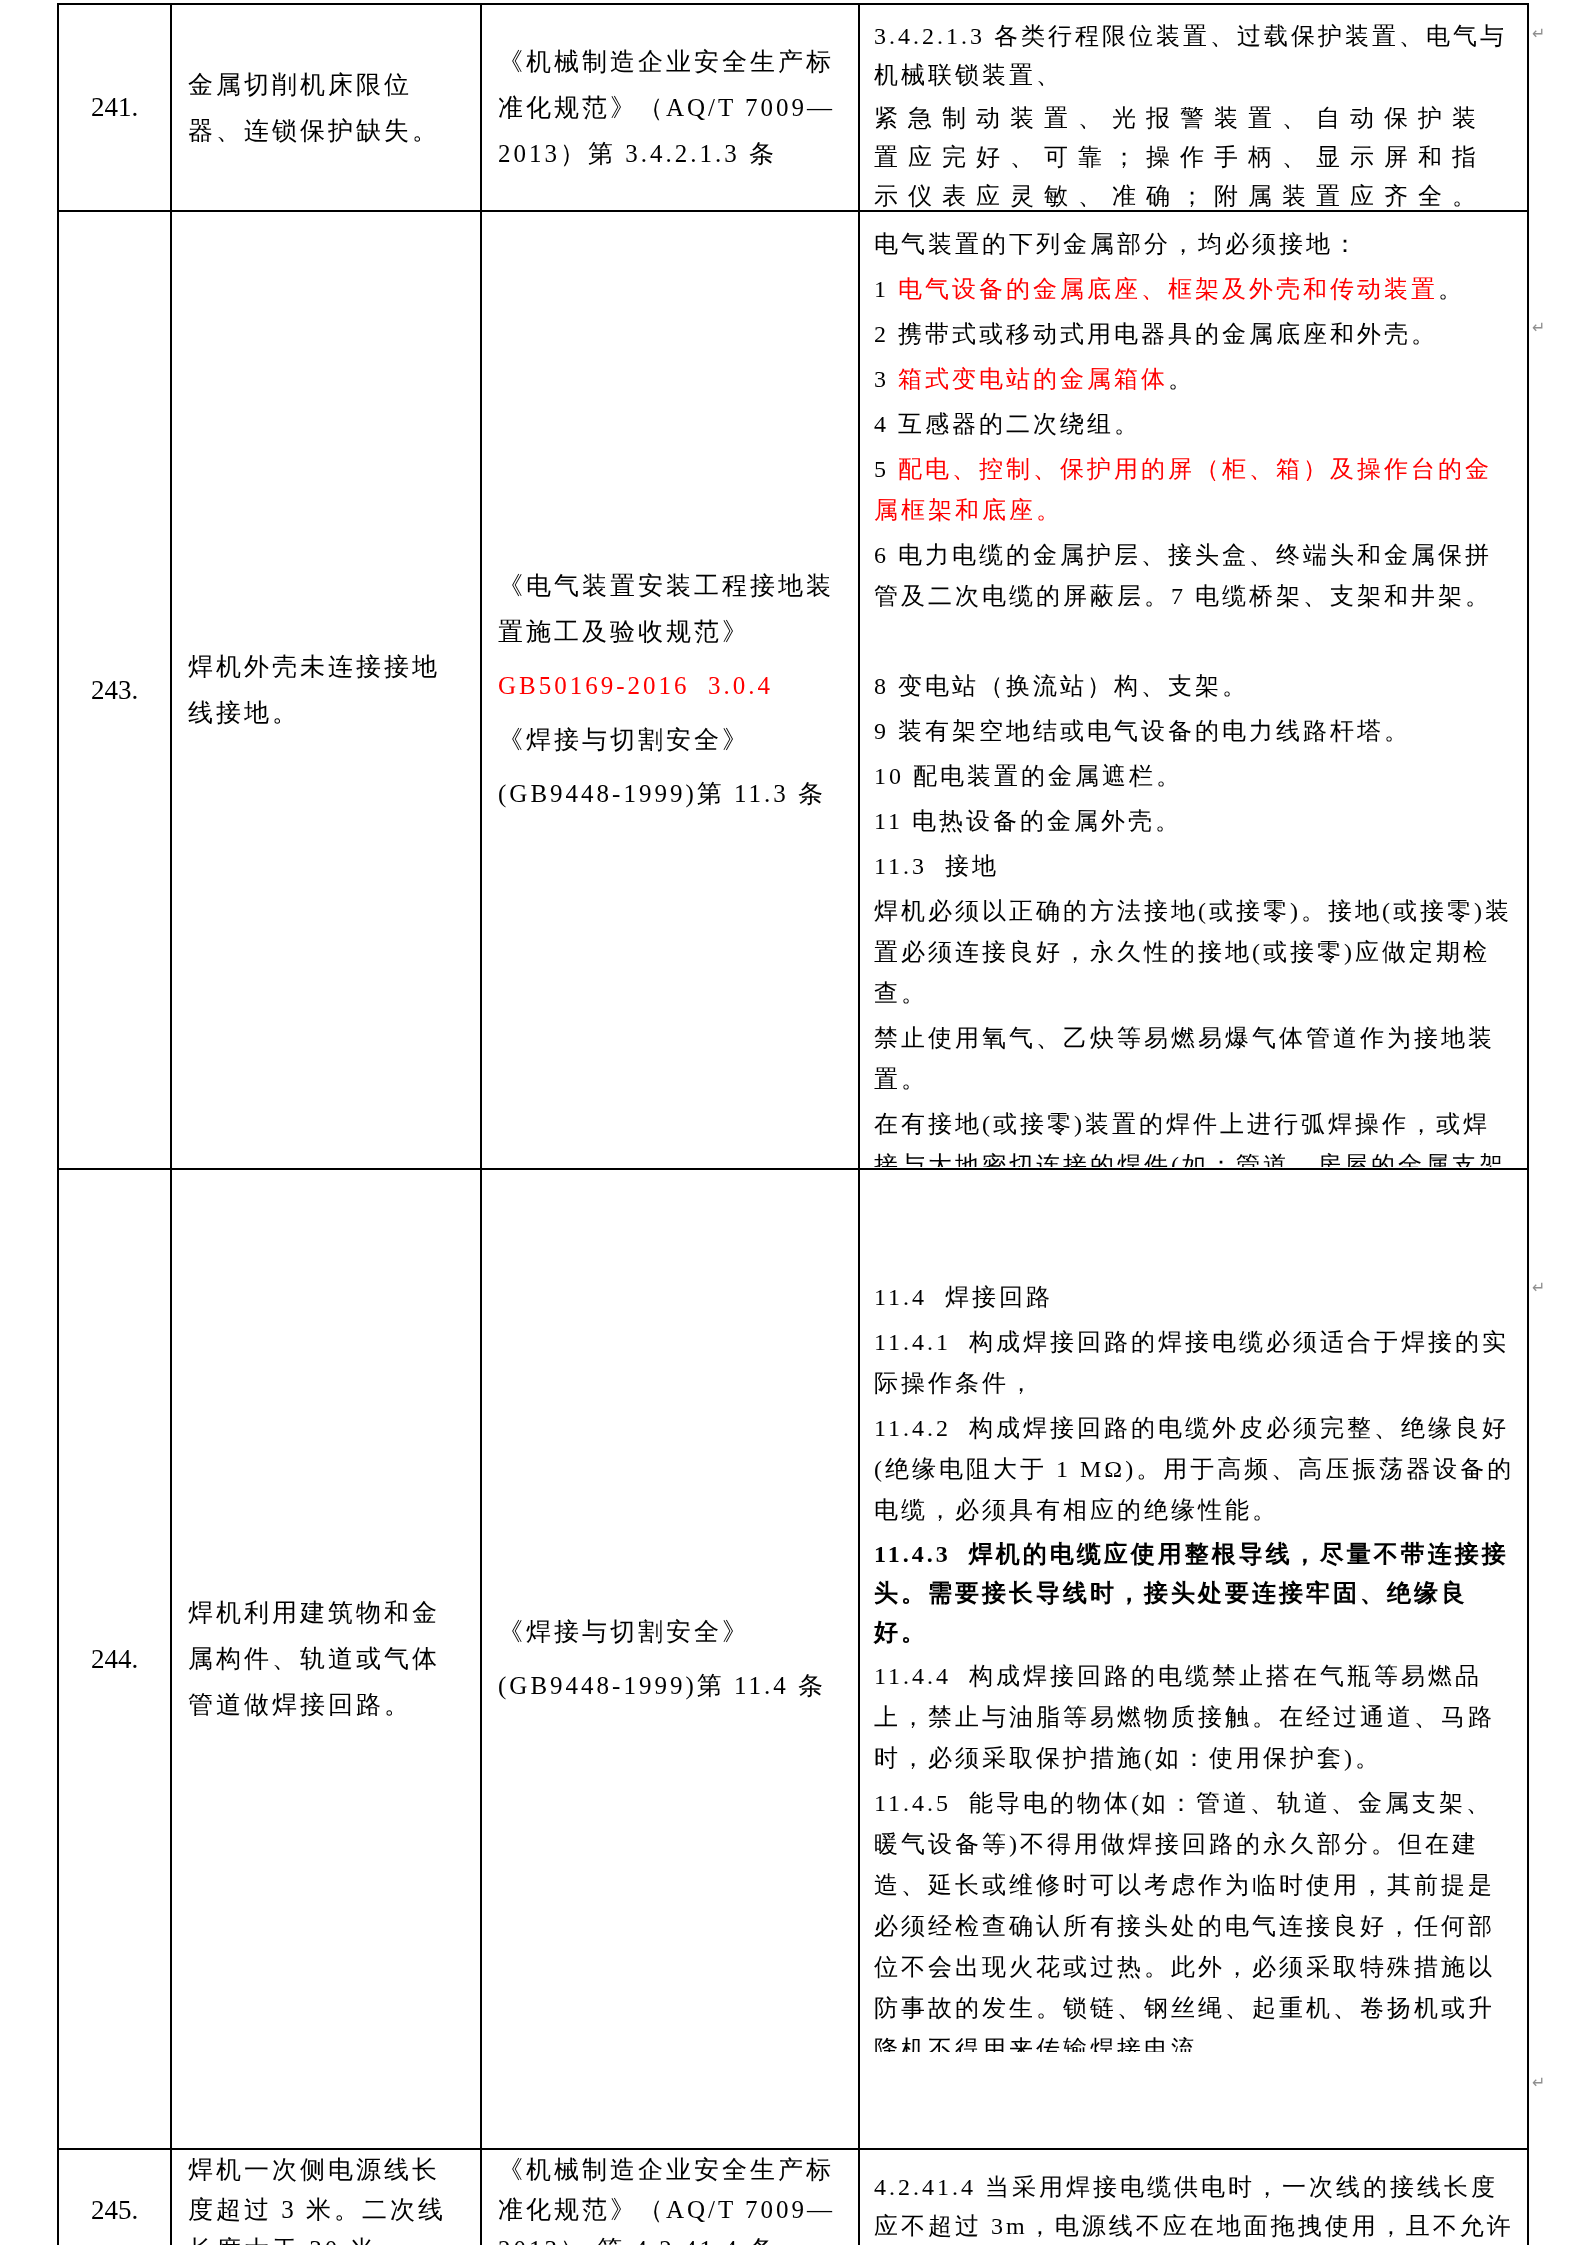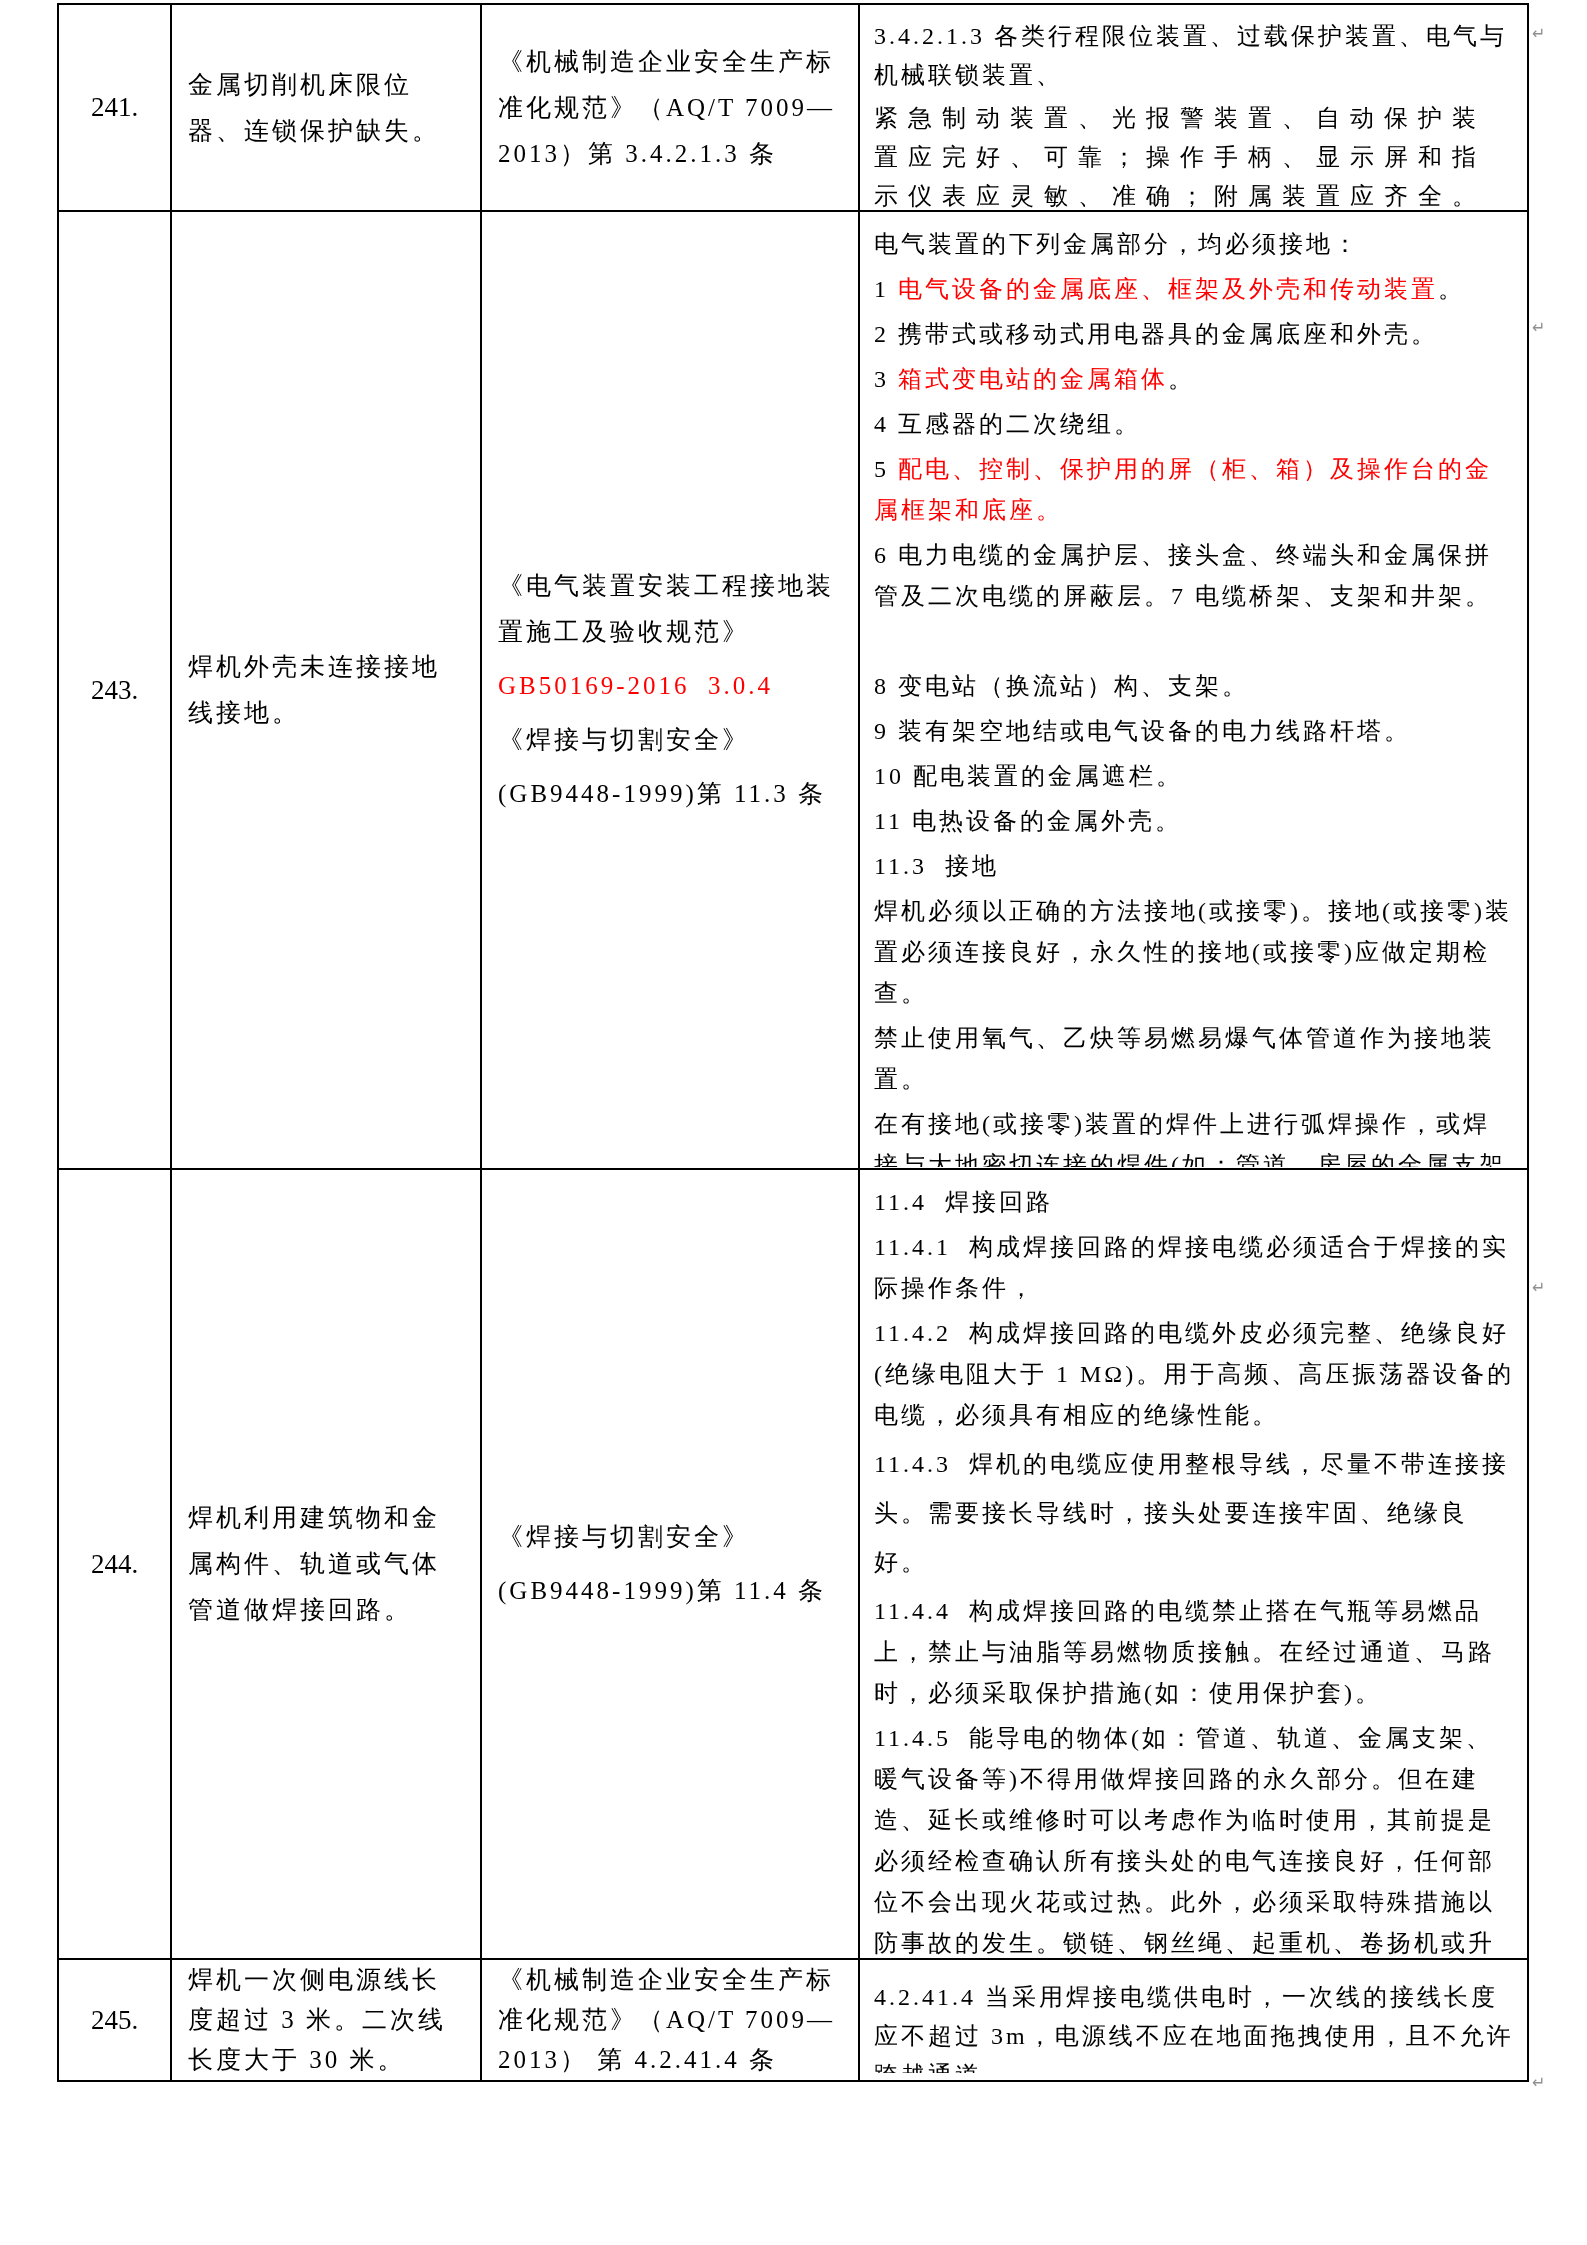--- a/index.html
+++ b/index.html
@@ -96,41 +96,41 @@
             <div class="para" style="line-height: 41px;"><span>11 电热设备的金属外壳。</span></div>
             <div class="para" style="line-height: 41px;"><span>11.3  接地</span></div>
             <div class="para" style="line-height: 41px;"><span>焊机必须以正确的方法接地(或接零)。接地(或接零)装置必须连接良好，永久性的接地(或接零)应做定期检查。</span></div>
             <div class="para" style="line-height: 41px;"><span>禁止使用氧气、乙炔等易燃易爆气体管道作为接地装置。</span></div>
             <div class="para" style="line-height: 41px;"><span>在有接地(或接零)装置的焊件上进行弧焊操作，或焊接与大地密切连接的焊件(如：管道、房屋的金属支架等)时，应特别注意避免焊机和工件的双重接地。</span></div>
           </div>
         </td>
       </tr>
       <tr style="height: 790px;">
         <td class="no-cell">
-          <div class="box mid ctr" style="height: 786px;">
+          <div class="box mid ctr" style="height: 978px;">
             <span>244.</span>
           </div>
         </td>
         <td>
           <div class="box mid issue-box" style="height: 786px; line-height: 46px;">
             <div class="para">焊机利用建筑物和金属构件、轨道或气体管道做焊接回路。</div>
           </div>
         </td>
         <td>
           <div class="box mid ref-box" style="height: 786px;">
             <div class="para" style="line-height: 46px;">《焊接与切割安全》</div>
             <div class="para" style="line-height: 46px;">(GB9448-1999)第 11.4 条</div>
           </div>
         </td>
         <td>
           <div class="box detail-box" style="height: 786px;">
             <div class="para" style="line-height: 41px;"><span>11.4  焊接回路</span></div>
             <div class="para" style="line-height: 41px;"><span>11.4.1  构成焊接回路的焊接电缆必须适合于焊接的实际操作条件，</span></div>
             <div class="para" style="line-height: 41px;"><span>11.4.2  构成焊接回路的电缆外皮必须完整、绝缘良好(绝缘电阻大于 1 MΩ)。用于高频、高压振荡器设备的电缆，必须具有相应的绝缘性能。</span></div>
-            <div class="para" style="line-height: 49px;"><span>11.4.3  焊机的电缆应使用整根导线，尽量不带连接接头。需要接长导线时，接头处要连接牢固、绝缘良好。</span></div>
+            <div class="para" style="line-height: 39px; font-weight: bold;"><span>11.4.3  焊机的电缆应使用整根导线，尽量不带连接接头。需要接长导线时，接头处要连接牢固、绝缘良好。</span></div>
             <div class="para" style="line-height: 41px;"><span>11.4.4  构成焊接回路的电缆禁止搭在气瓶等易燃品上，禁止与油脂等易燃物质接触。在经过通道、马路时，必须采取保护措施(如：使用保护套)。</span></div>
             <div class="para" style="line-height: 41px;"><span>11.4.5  能导电的物体(如：管道、轨道、金属支架、暖气设备等)不得用做焊接回路的永久部分。但在建造、延长或维修时可以考虑作为临时使用，其前提是必须经检查确认所有接头处的电气连接良好，任何部位不会出现火花或过热。此外，必须采取特殊措施以防事故的发生。锁链、钢丝绳、起重机、卷扬机或升降机不得用来传输焊接电流。</span></div>
           </div>
         </td>
       </tr>
       <tr style="height: 122px;">
         <td class="no-cell">
           <div class="box mid ctr" style="height: 118px;">
             <span>245.</span>
           </div>

